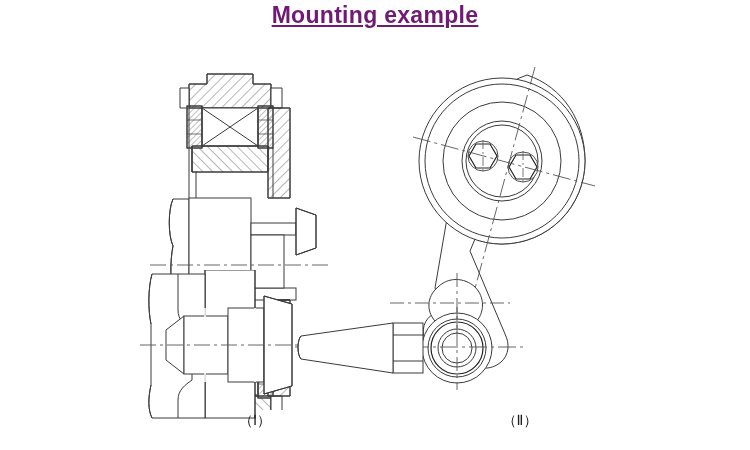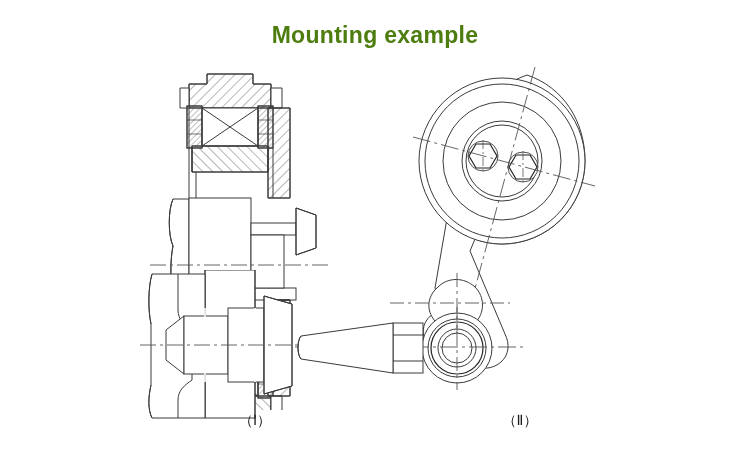--- a/index.html
+++ b/index.html
@@ -11,28 +11,29 @@
     overflow:hidden;
     position:relative;
   }
   #page{
     position:absolute;inset:0;
     width:750px;height:450px;
     background:#ffffff;
   }
   #title{
     position:absolute;
-    left:0;top:22px;width:750px;
+    left:0;top:2px;width:750px;
     text-align:center;
     font-family:"Liberation Sans", sans-serif;
     font-weight:bold;
     font-size:23px;
     letter-spacing:0.3px;
-    color:#4d7c0f;
+    color:#701a75;
     user-select:none;
+    text-decoration:underline;
   }
   .figcaption{
     position:absolute;
     font-family:"Liberation Serif", serif;
     font-size:14px;
     color:#1c1c1c;
     text-align:center;
     width:120px;
     user-select:none;
   }

